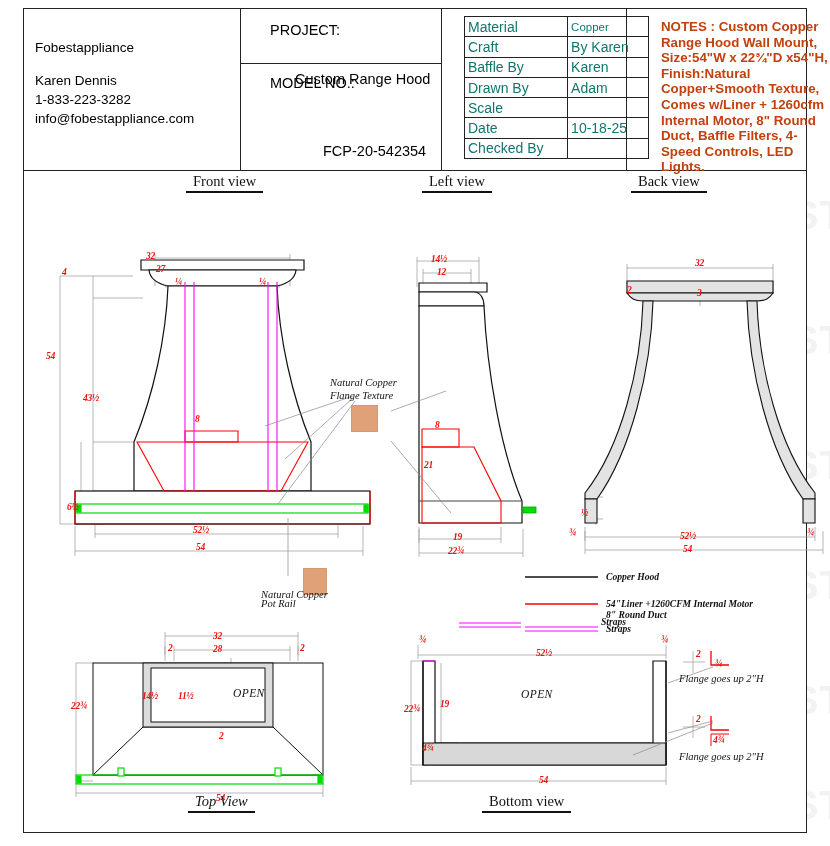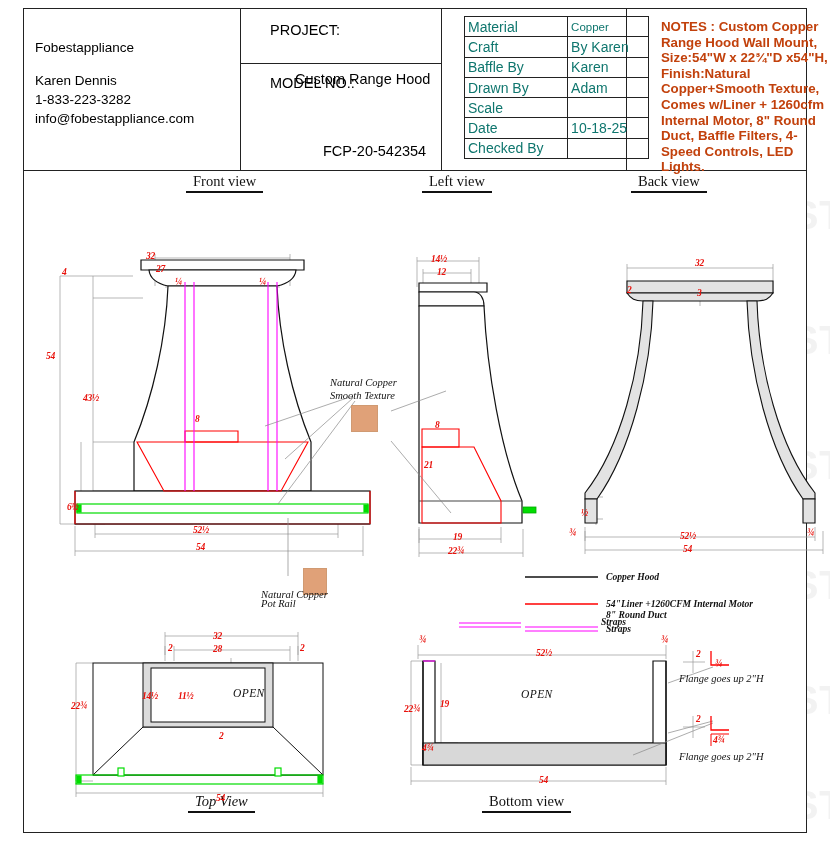--- a/index.html
+++ b/index.html
@@ -325,21 +325,21 @@
     <div class="dim" style="left:23px;top:180px;">54</div>
     <div class="dim" style="left:44px;top:222px;margin-left:16px;">43½</div>
     <div class="dim" style="left:44px;top:331px;">6½</div>
     <div class="dim" style="left:172px;top:243px;">8</div>
     <div class="dim" style="left:152px;top:106px;">¼</div>
     <div class="dim" style="left:236px;top:106px;">¼</div>
     <div class="dim" style="left:170px;top:354px;">52½</div>
     <div class="dim" style="left:173px;top:371px;">54</div>
 
     <div class="note-it" style="left:307px;top:206px;">Natural Copper</div>
-    <div class="note-it" style="left:307px;top:219px;">Smooth Texture</div>
+    <div class="note-it" style="left:307px;top:219px;">Flange Texture</div>
     <div class="swatch" style="left:328px;top:234px;width:25px;height:25px;"></div>
 
     <div class="swatch" style="left:280px;top:397px;width:22px;height:25px;"></div>
     <div class="note-it" style="left:238px;top:405px;margin-top:22px;">Pot Rail</div>
     <div class="note-it" style="left:238px;top:418px;">Natural Copper</div>
 
     <svg width="210" height="330" style="left:368px;top:80px;">
       <g stroke="#999" stroke-width="0.7" fill="none">
         <line x1="26" y1="10" x2="88" y2="10"></line>
         <line x1="26" y1="6" x2="26" y2="36"></line>

